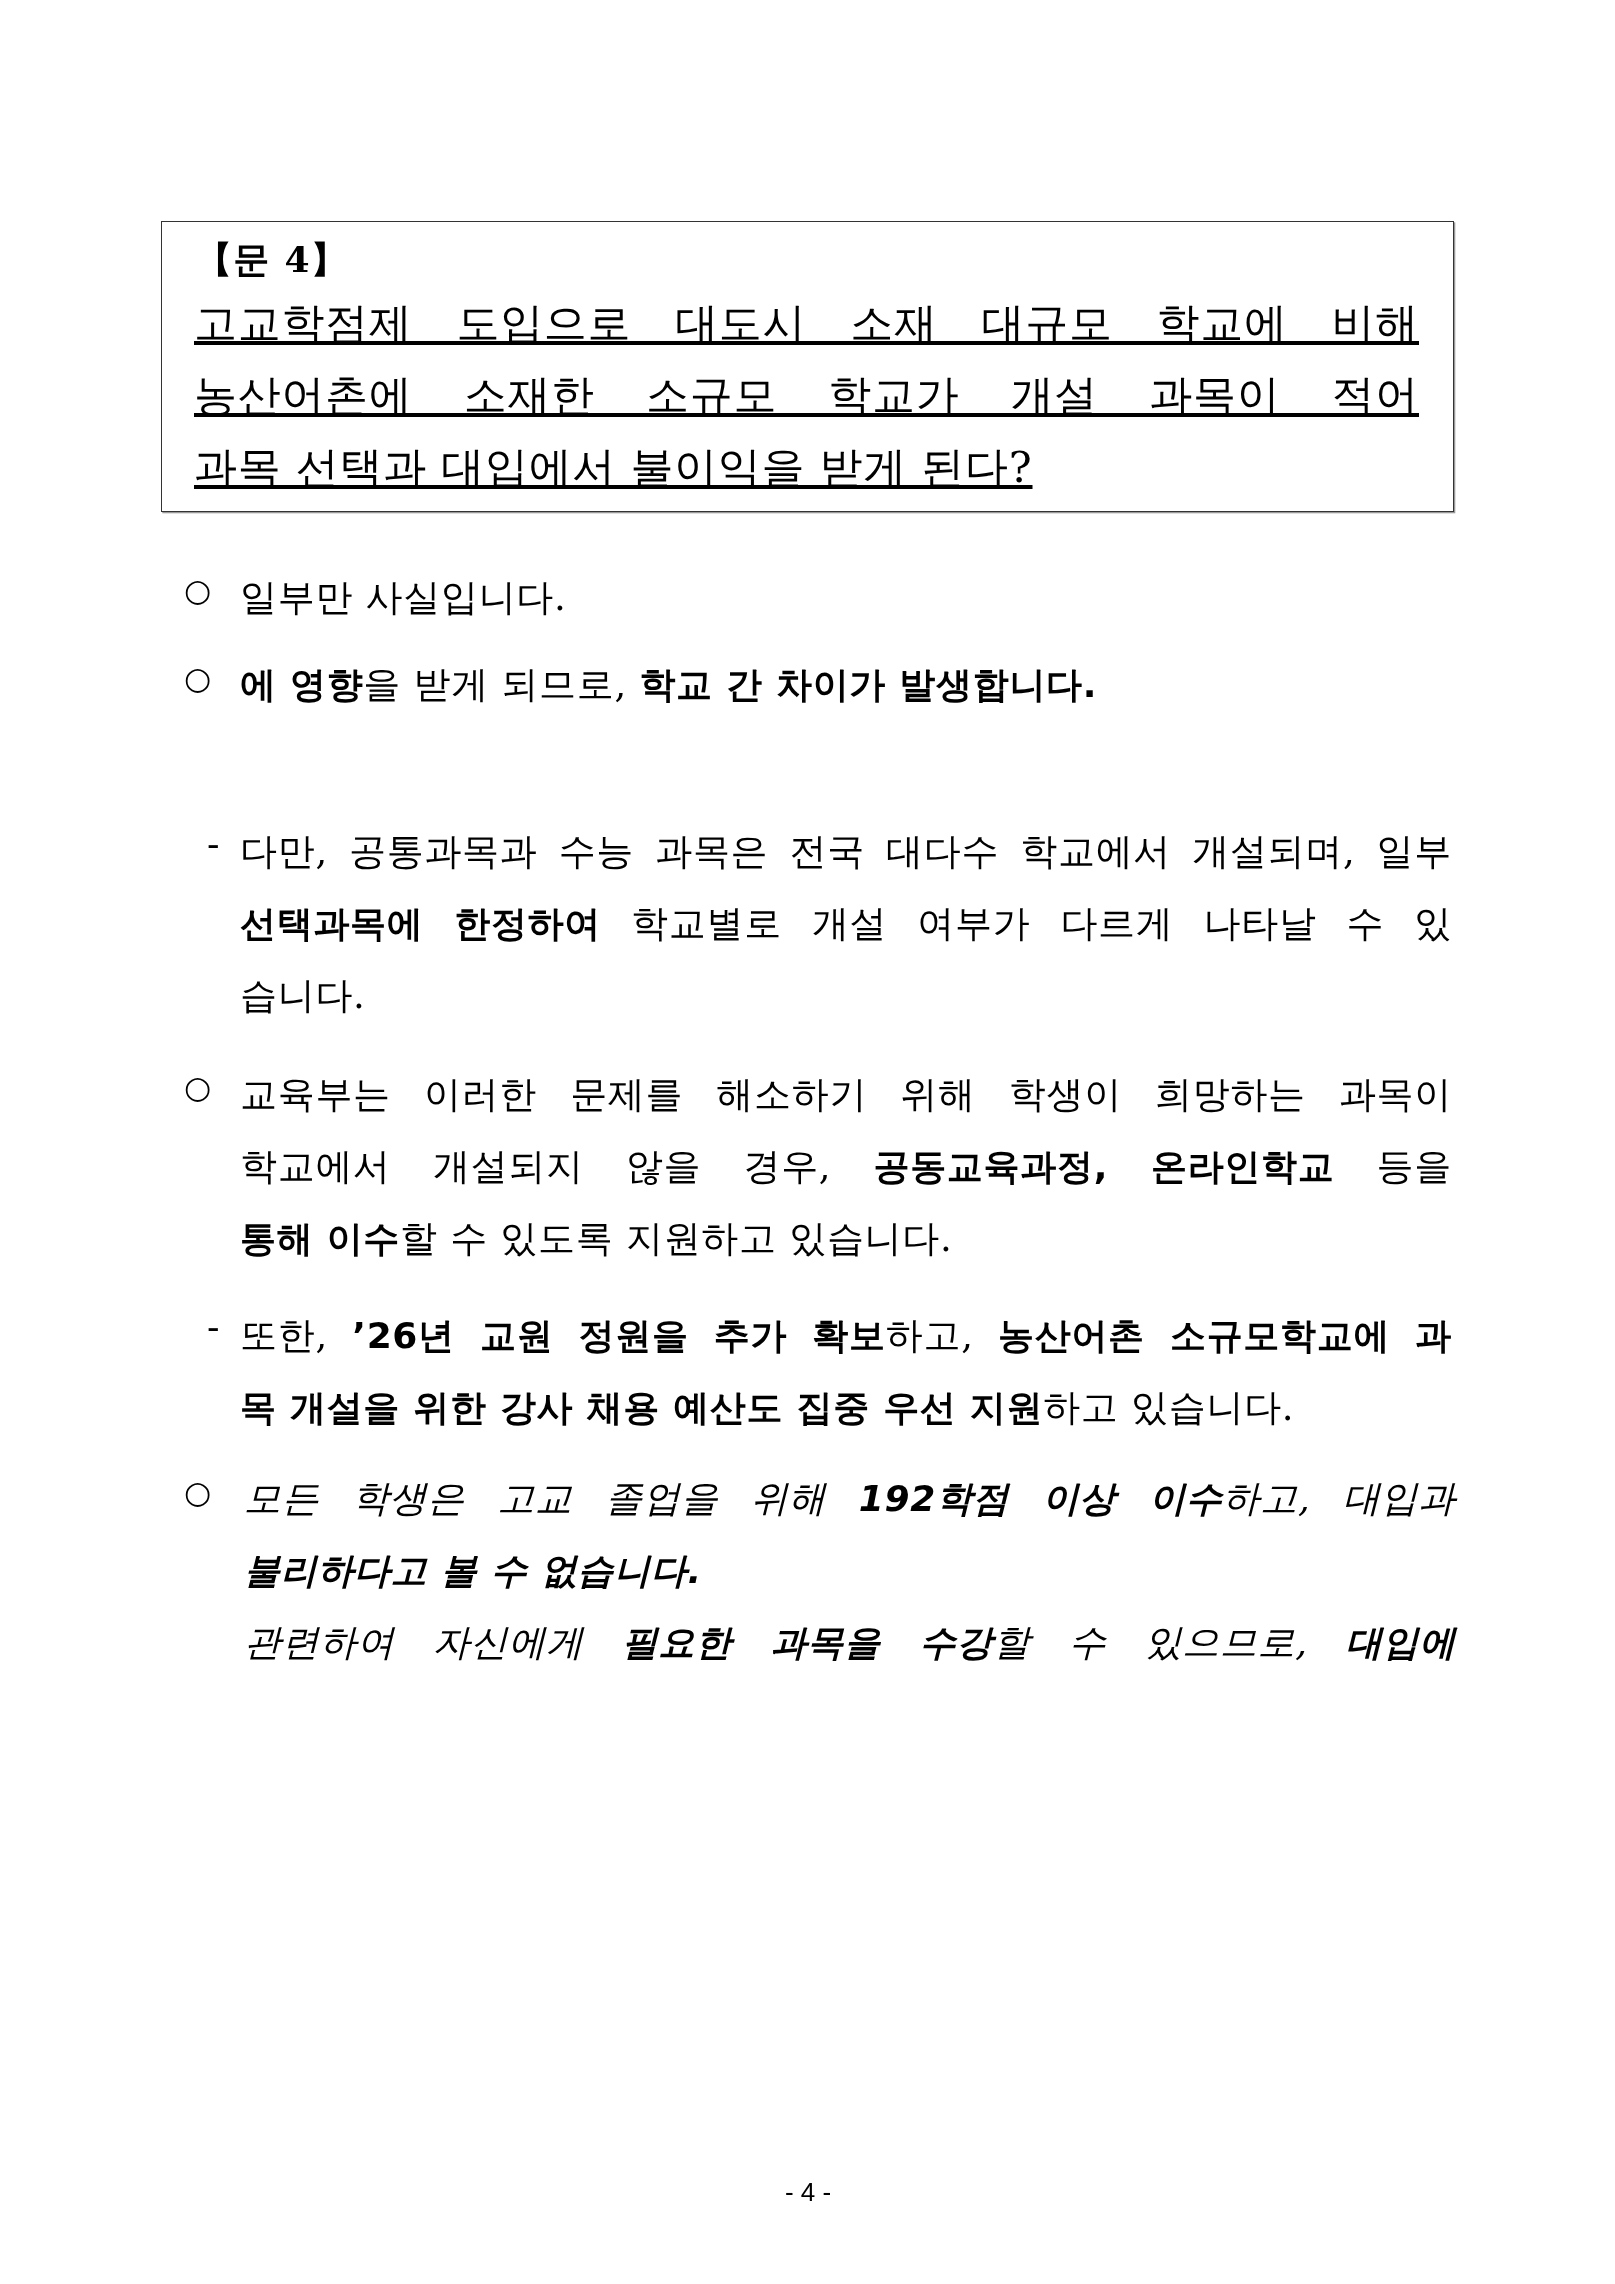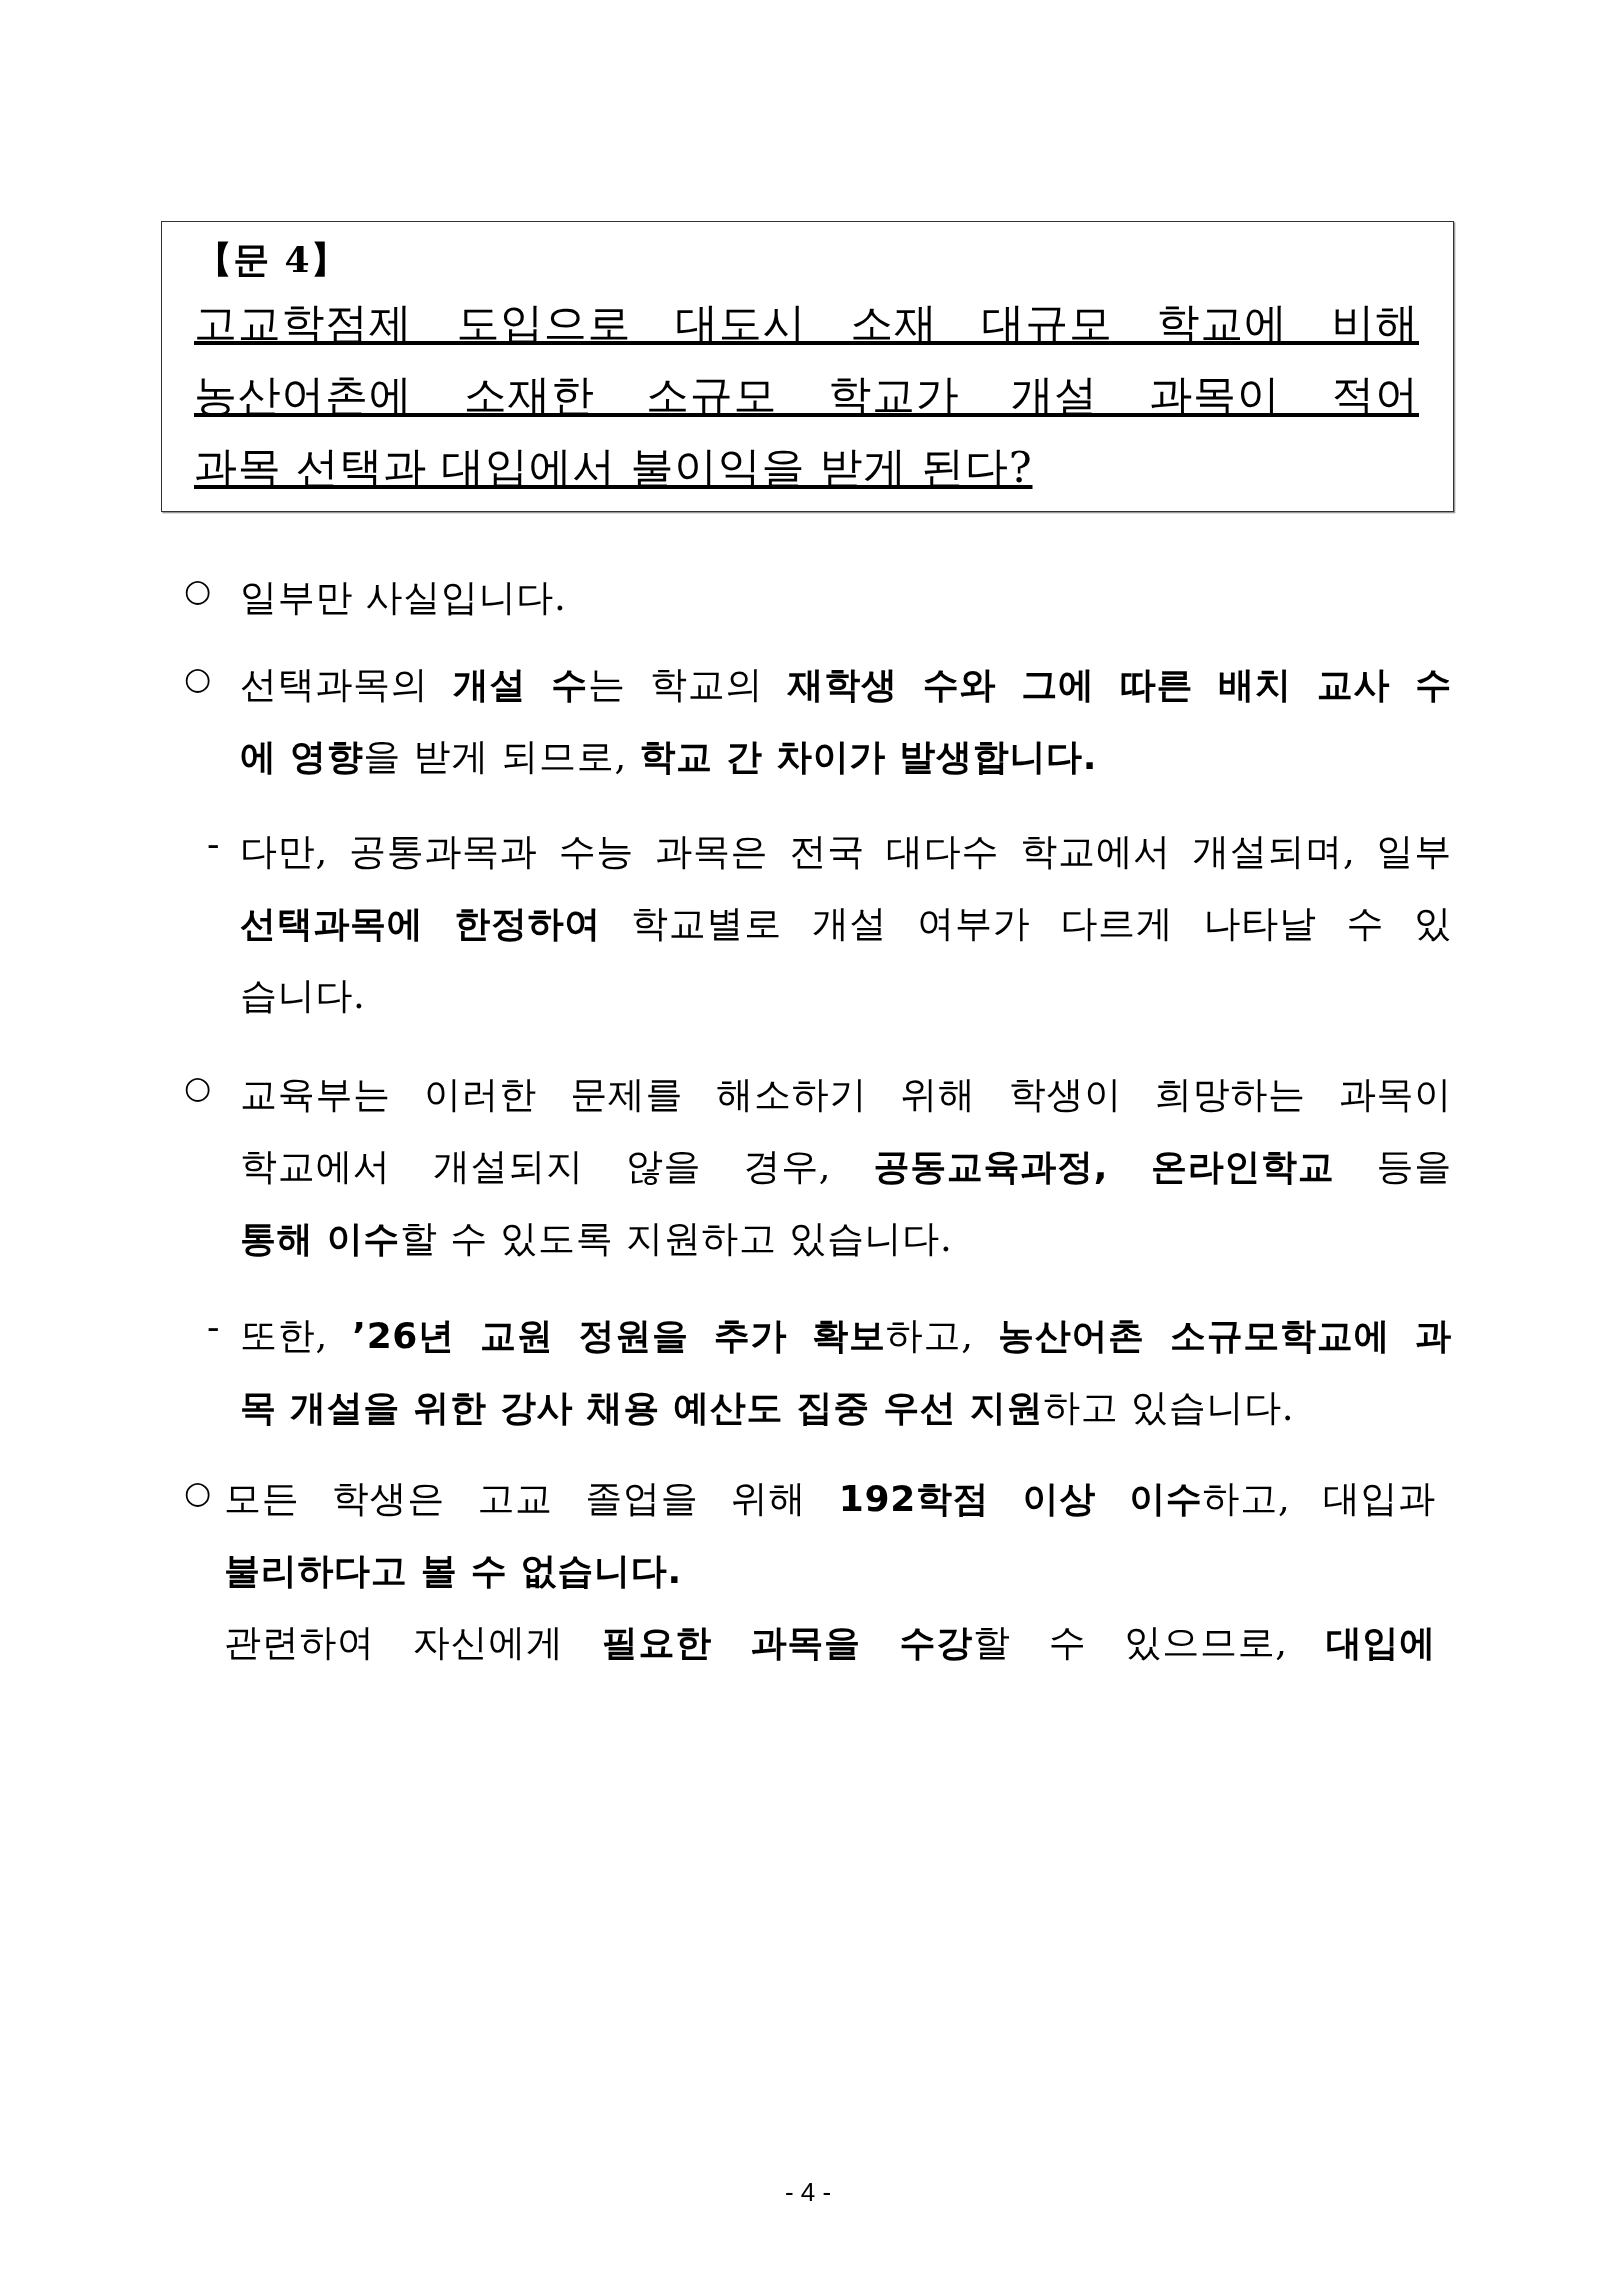--- a/index.html
+++ b/index.html
@@ -54,21 +54,20 @@
   <span class="qline last">과목 선택과 대입에서 불이익을 받게 된다?</span>
 </div>
 
 <span class="bullet" style="left:184px; top:572px;">○</span>
 <div class="para" style="left:240px; top:562px; width:1212px;">
   <span class="ln last">일부만 사실입니다.</span>
 </div>
 
 <span class="bullet" style="left:184px; top:660px;">○</span>
 <div class="para" style="left:240px; top:649px; width:1212px;">
-  <span class="ln"><span>선택과목의 </span><b>개설 수</b><span>는 학교의 </span><b>재학생 수와 그에 따른 배치 교사 수</b></span>
   <span class="ln last"><b>에 영향</b><span>을 받게 되므로, </span><b>학교 간 차이가 발생합니다.</b></span>
 </div>
 
 <span class="dash" style="left:207px; top:823px;">-</span>
 <div class="para" style="left:240px; top:816px; width:1212px;">
   <span class="ln">다만, 공통과목과 수능 과목은 전국 대다수 학교에서 개설되며, 일부</span>
   <span class="ln"><b>선택과목에 한정하여</b><span> 학교별로 개설 여부가 다르게 나타날 수 있</span></span>
   <span class="ln last">습니다.</span>
 </div>
 
@@ -79,20 +78,20 @@
   <span class="ln last"><b>통해 이수</b><span>할 수 있도록 지원하고 있습니다.</span></span>
 </div>
 
 <span class="dash" style="left:207px; top:1306px;">-</span>
 <div class="para" style="left:240px; top:1300px; width:1212px;">
   <span class="ln"><span>또한, </span><b>’26년 교원 정원을 추가 확보</b><span>하고, </span><b>농산어촌 소규모학교에 과</b></span>
   <span class="ln last"><b>목 개설을 위한 강사 채용 예산도 집중 우선 지원</b><span>하고 있습니다.</span></span>
 </div>
 
 <span class="bullet" style="left:184px; top:1474px;">○</span>
-<div class="para" style="left:224px; top:1463px; width:1212px;">
+<div class="para" style="left:244px; top:1463px; width:1212px;font-style:italic;">
   <span class="ln"><span>모든 학생은 고교 졸업을 위해 </span><b>192학점 이상 이수</b><span>하고, 대입과</span></span>
   <span class="ln last"><b>불리하다고 볼 수 없습니다.</b></span>
   <span class="ln"><span>관련하여 자신에게 </span><b>필요한 과목을 수강</b><span>할 수 있으므로, </span><b>대입에</b></span>
 </div>
 
 <div class="pagenum">- 4 -</div>
 
 
 </body></html>

